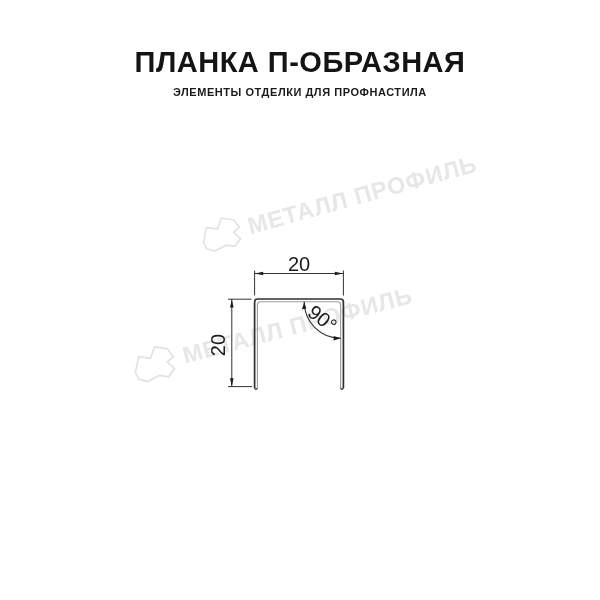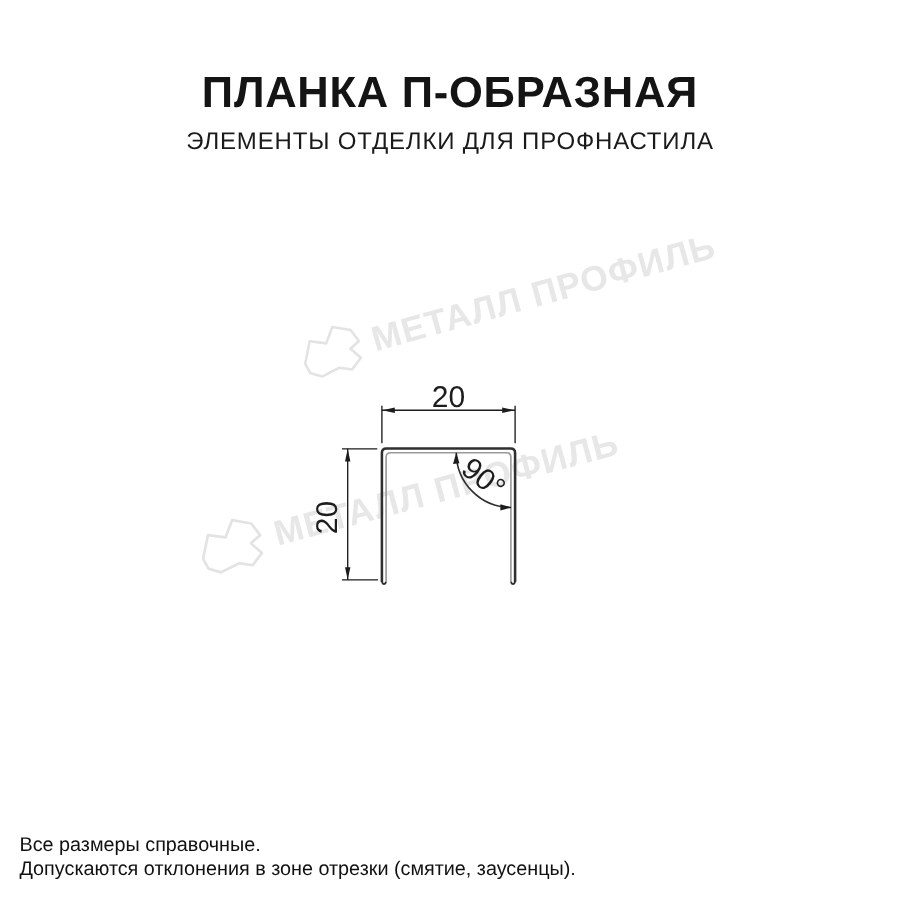--- a/index.html
+++ b/index.html
@@ -27,22 +27,22 @@
   }
   .title-line {
     font-size: 29px;
     line-height: 29px;
     font-weight: 900;
     letter-spacing: 0.5px;
     color: #141414;
   }
   .subtitle {
     margin-top: 9px;
-    font-size: 16px;
-    font-weight: 400;
+    font-size: 11px;
+    font-weight: 700;
     letter-spacing: 0.55px;
     color: #1a1a1a;
   }
 
   
   .watermark {
     position: absolute;
     display: flex;
     align-items: center;
     gap: 7px;
@@ -131,18 +131,14 @@
     <polygon points="231.8,299.4 230,307.6 233.6,307.6" fill="#1c1c1c"></polygon>
     <polygon points="231.8,386.4 230,378.2 233.6,378.2" fill="#1c1c1c"></polygon>
     <text class="dim-text" x="224.5" y="345" text-anchor="middle" transform="rotate(-90 224.5 345)">20</text>
 
     <path d="M 304.2,301.8 A 36.5 36.5 0 0 0 340.7,338.3" fill="none" stroke="#2f2f2f" stroke-width="1.1"></path>
     <polygon points="304.2,301.9 302,309.3 306.3,308.8" fill="#1c1c1c"></polygon>
     <polygon points="340.9,338.3 333.6,336.1 333.6,340.4" fill="#1c1c1c"></polygon>
     <text class="dim-text" x="322.5" y="325.5" text-anchor="middle" transform="rotate(38 322.5 318.5)">90°</text>
   </svg>
 
-  <div class="footer">
-    <div>Все размеры справочные.</div>
-    <div>Допускаются отклонения в зоне отрезки (смятие, заусенцы).</div>
-  </div>
 
 </div>
 
 </body></html>

